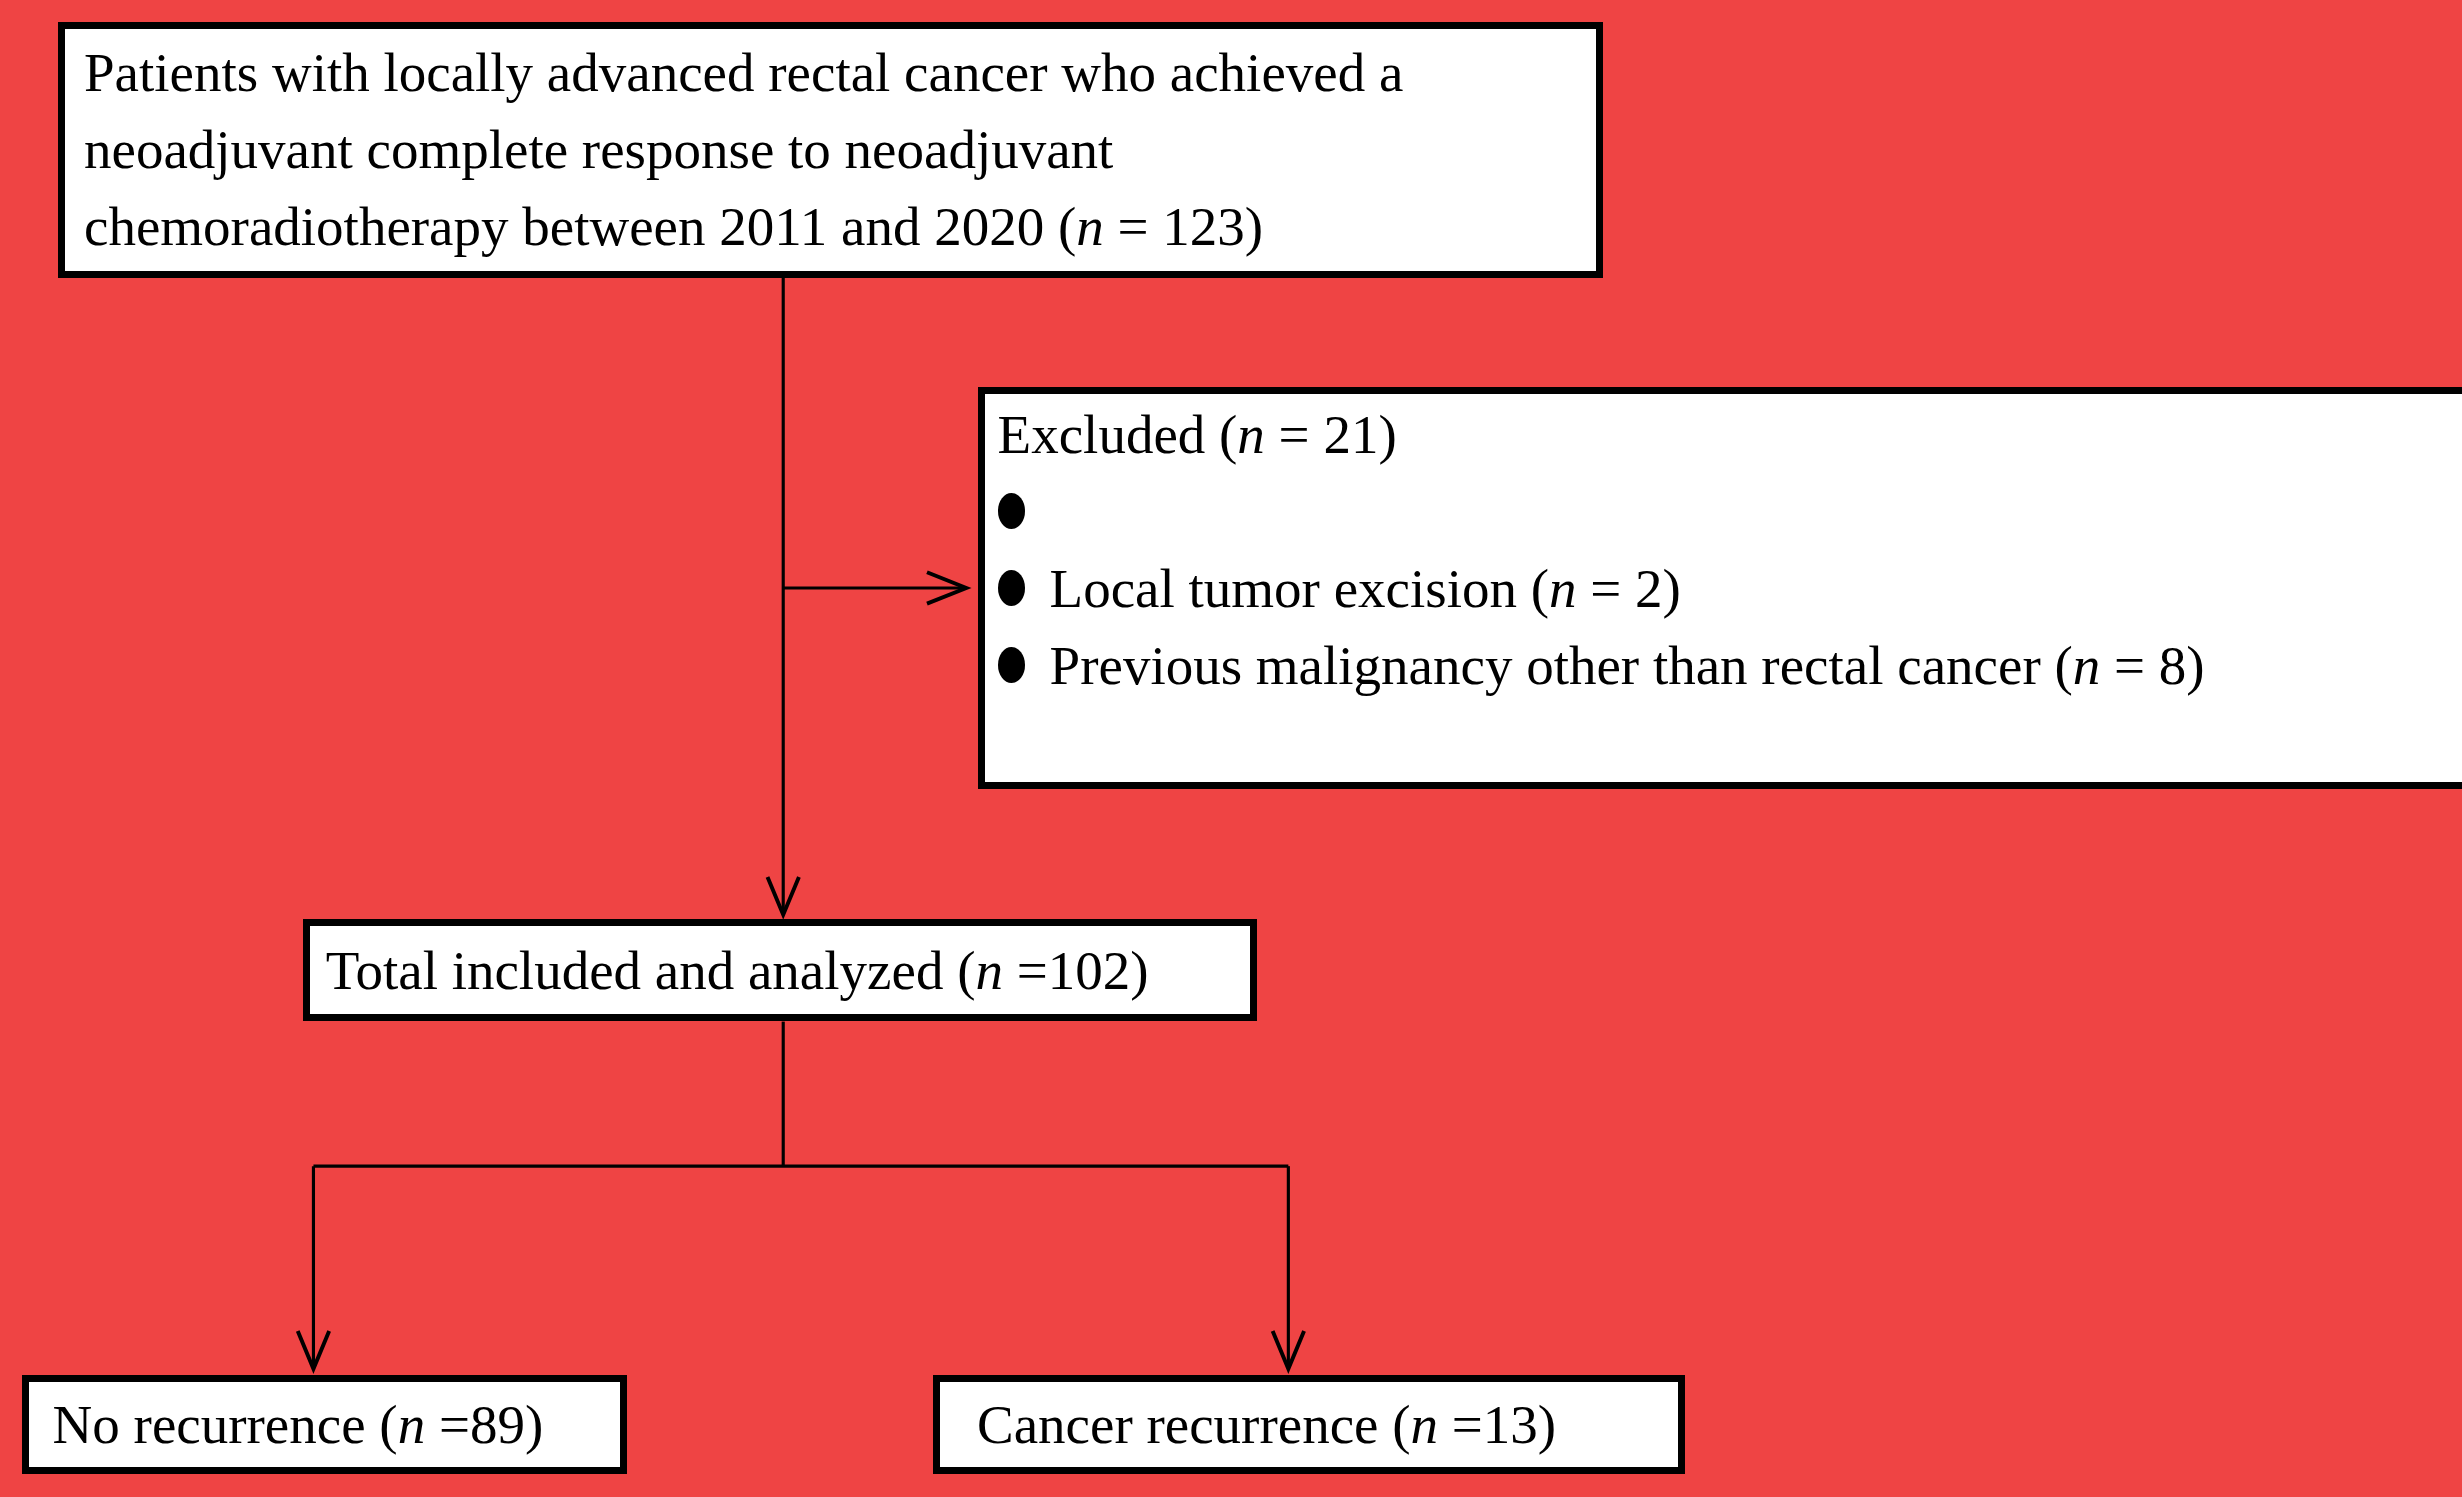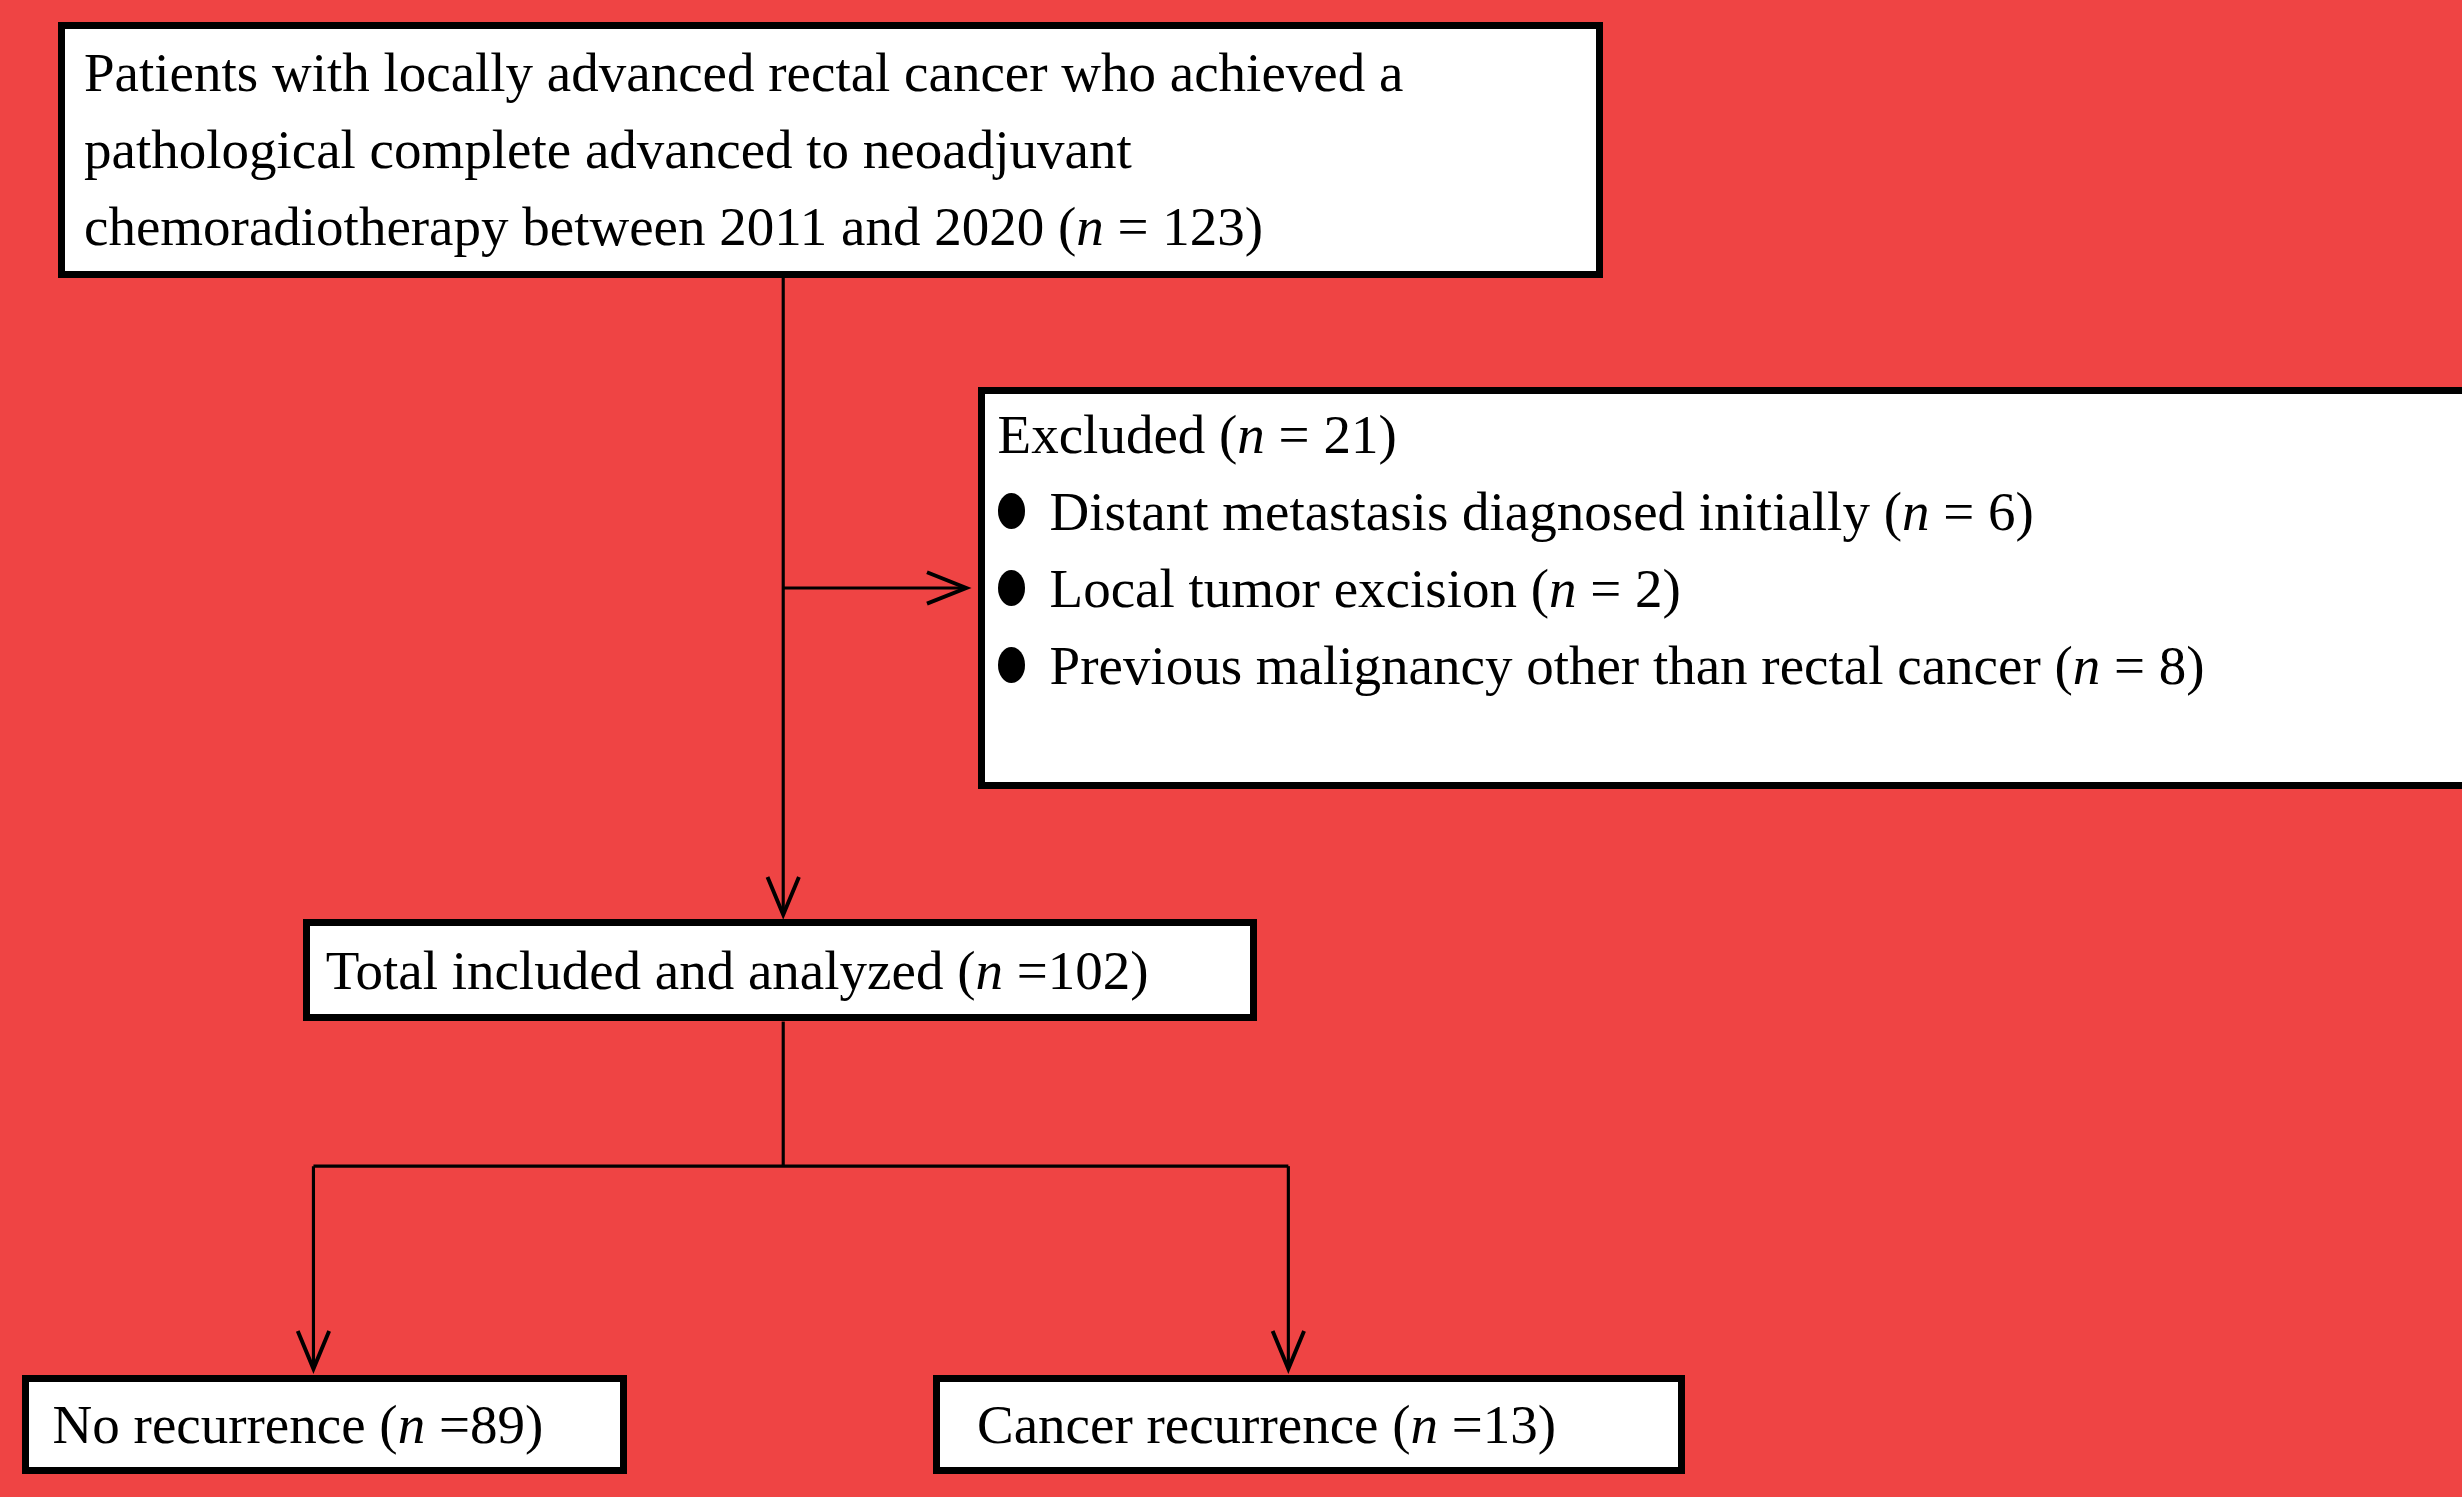--- a/index.html
+++ b/index.html
@@ -109,31 +109,30 @@
 
     <path d="M399,1484 V1740"></path>
     <polyline points="379,1694 399,1742 419,1694"></polyline>
 
     <path d="M1640,1484 V1740"></path>
     <polyline points="1620,1694 1640,1742 1660,1694"></polyline>
   </svg>
 
   <div class="box box-eligible">
     <div class="tline">Patients with locally advanced rectal cancer who achieved a</div>
-    <div class="tline">pathological complete advanced to neoadjuvant</div>
+    <div class="tline">neoadjuvant complete response to neoadjuvant</div>
     <div class="tline">chemoradiotherapy between 2011 and 2020 (<i>n</i> = 123)</div>
   </div>
 
   <div class="box box-excluded">
     <div class="exc-row">
       <span>Excluded (<i>n</i> = 21)</span>
     </div>
     <div class="exc-row">
       <span class="bullet-dot"></span>
-      <span>Distant metastasis diagnosed initially (<i>n</i> = 6)</span>
     </div>
     <div class="exc-row">
       <span class="bullet-dot"></span>
       <span>Local tumor excision (<i>n</i> = 2)</span>
     </div>
     <div class="exc-row">
       <span class="bullet-dot"></span>
       <span>Previous malignancy other than rectal cancer (<i>n</i> = 8)</span>
     </div>
   </div>

